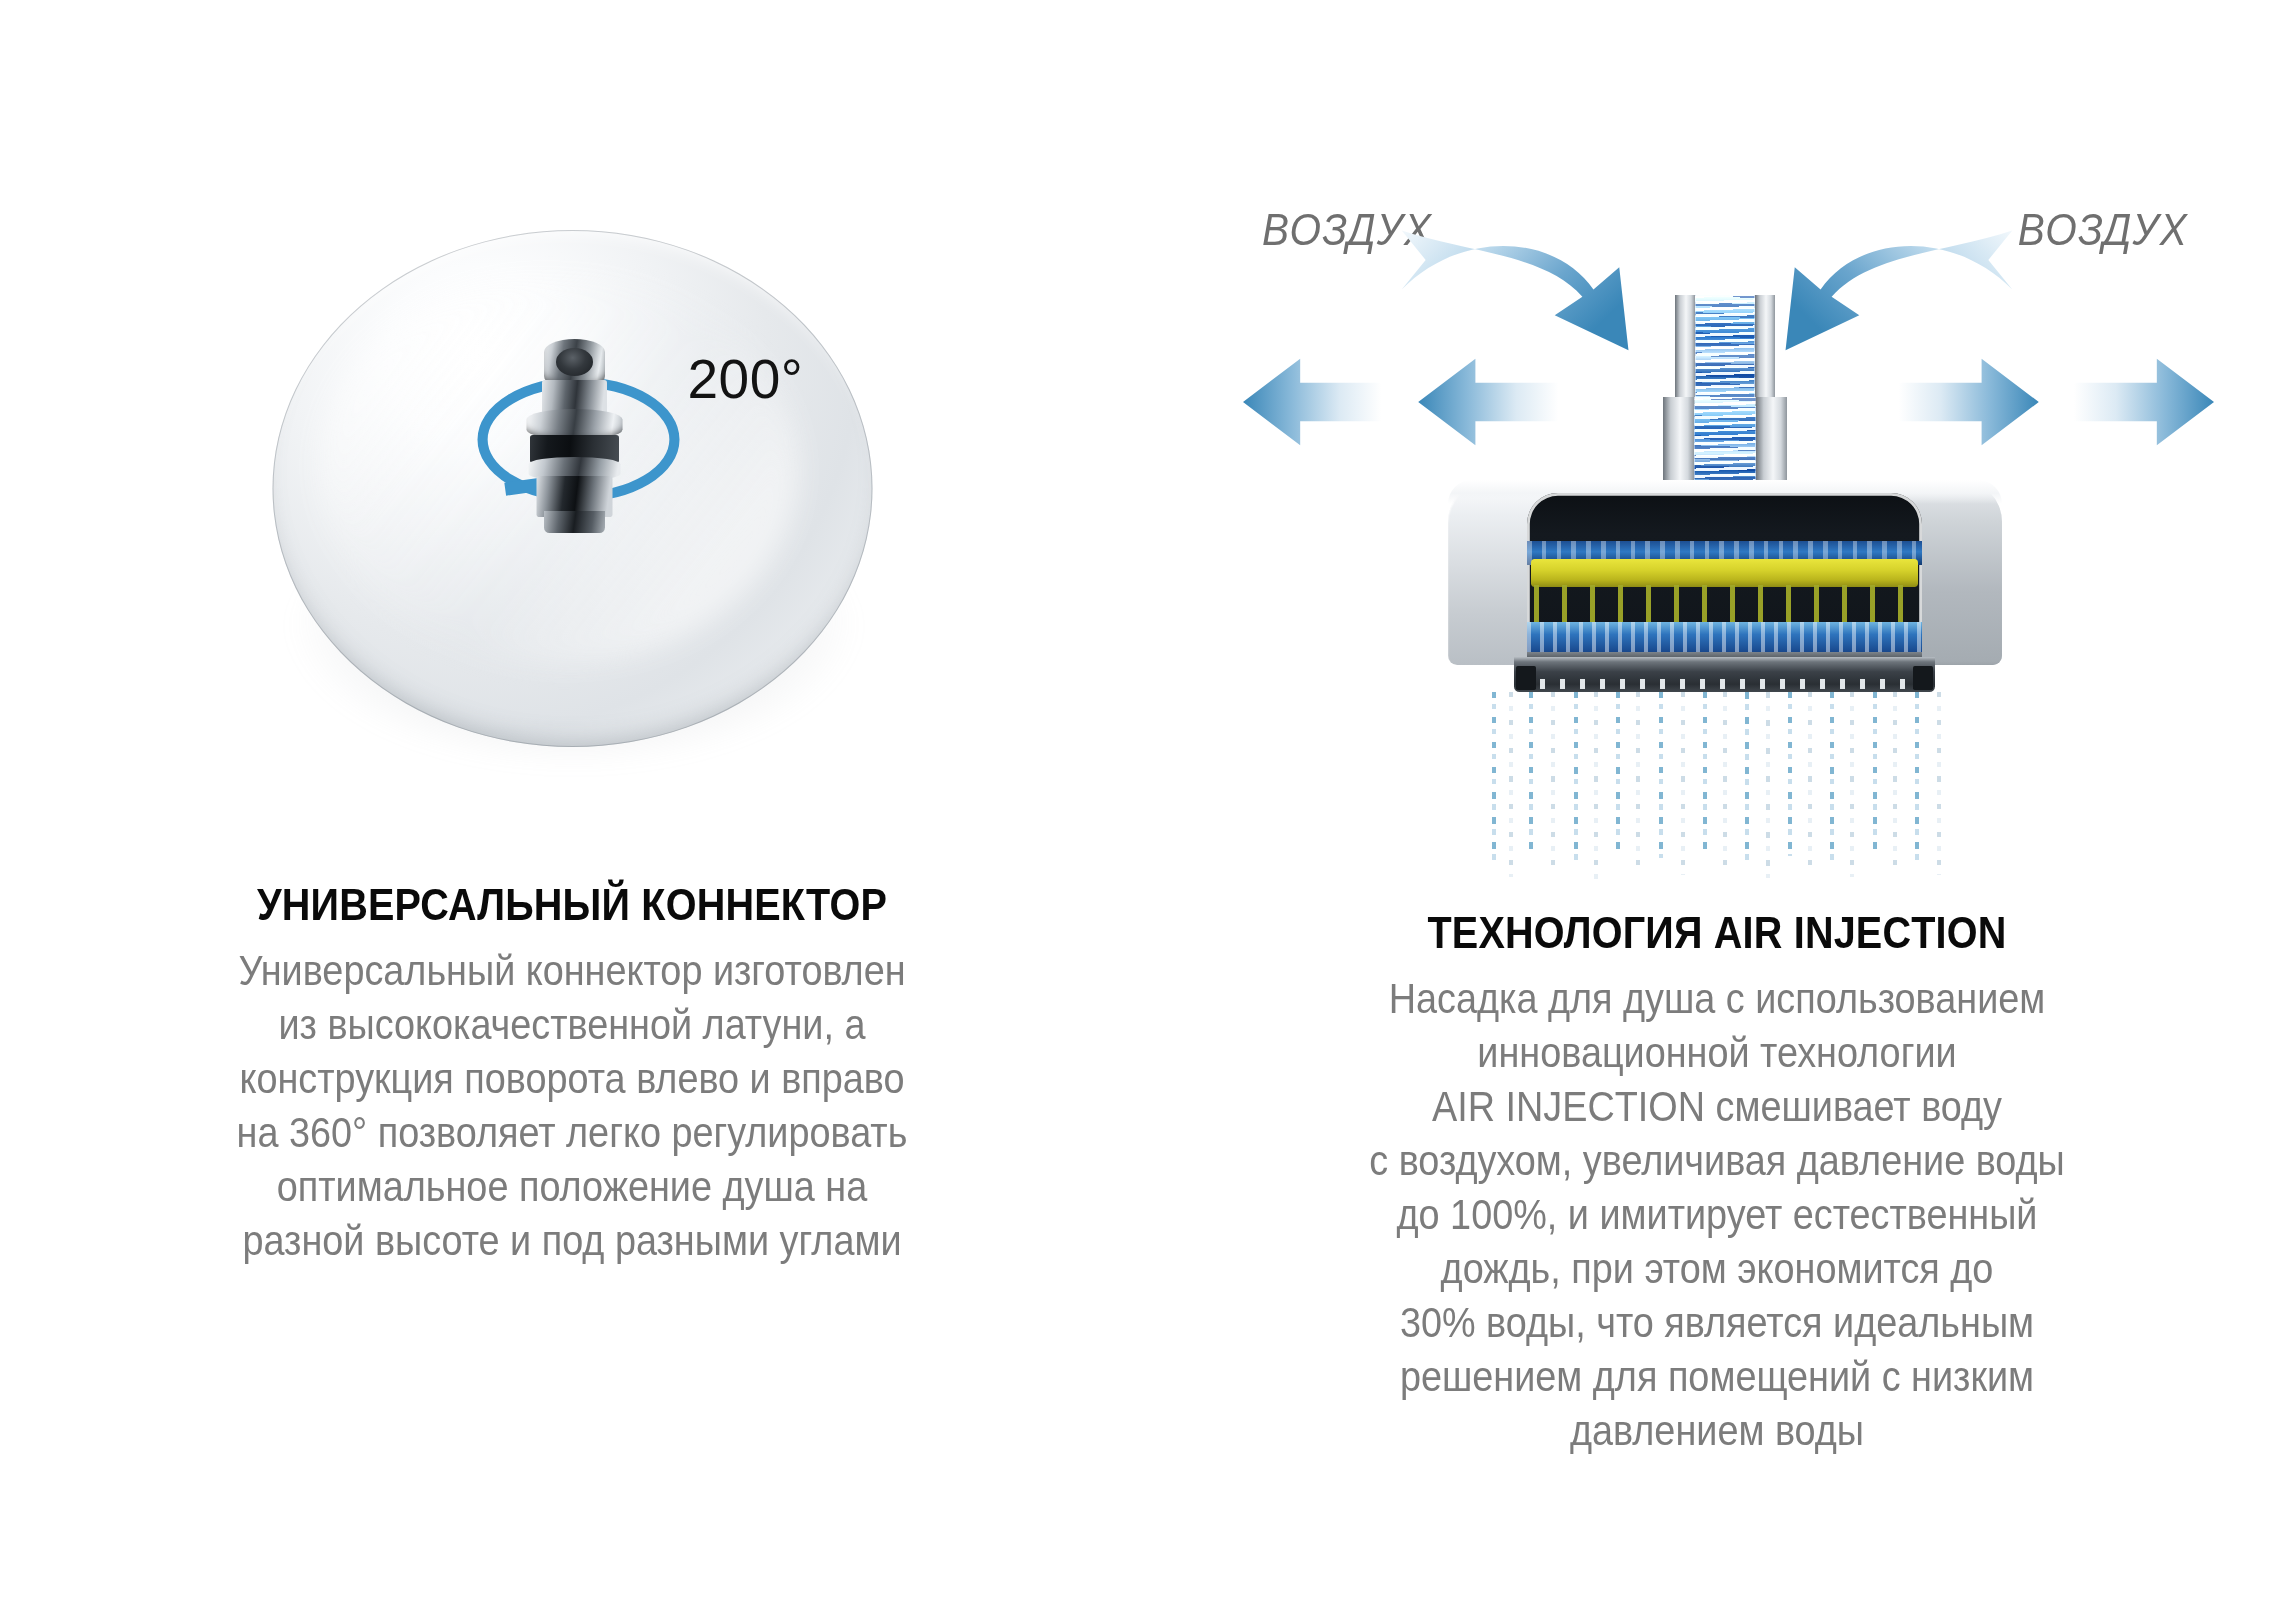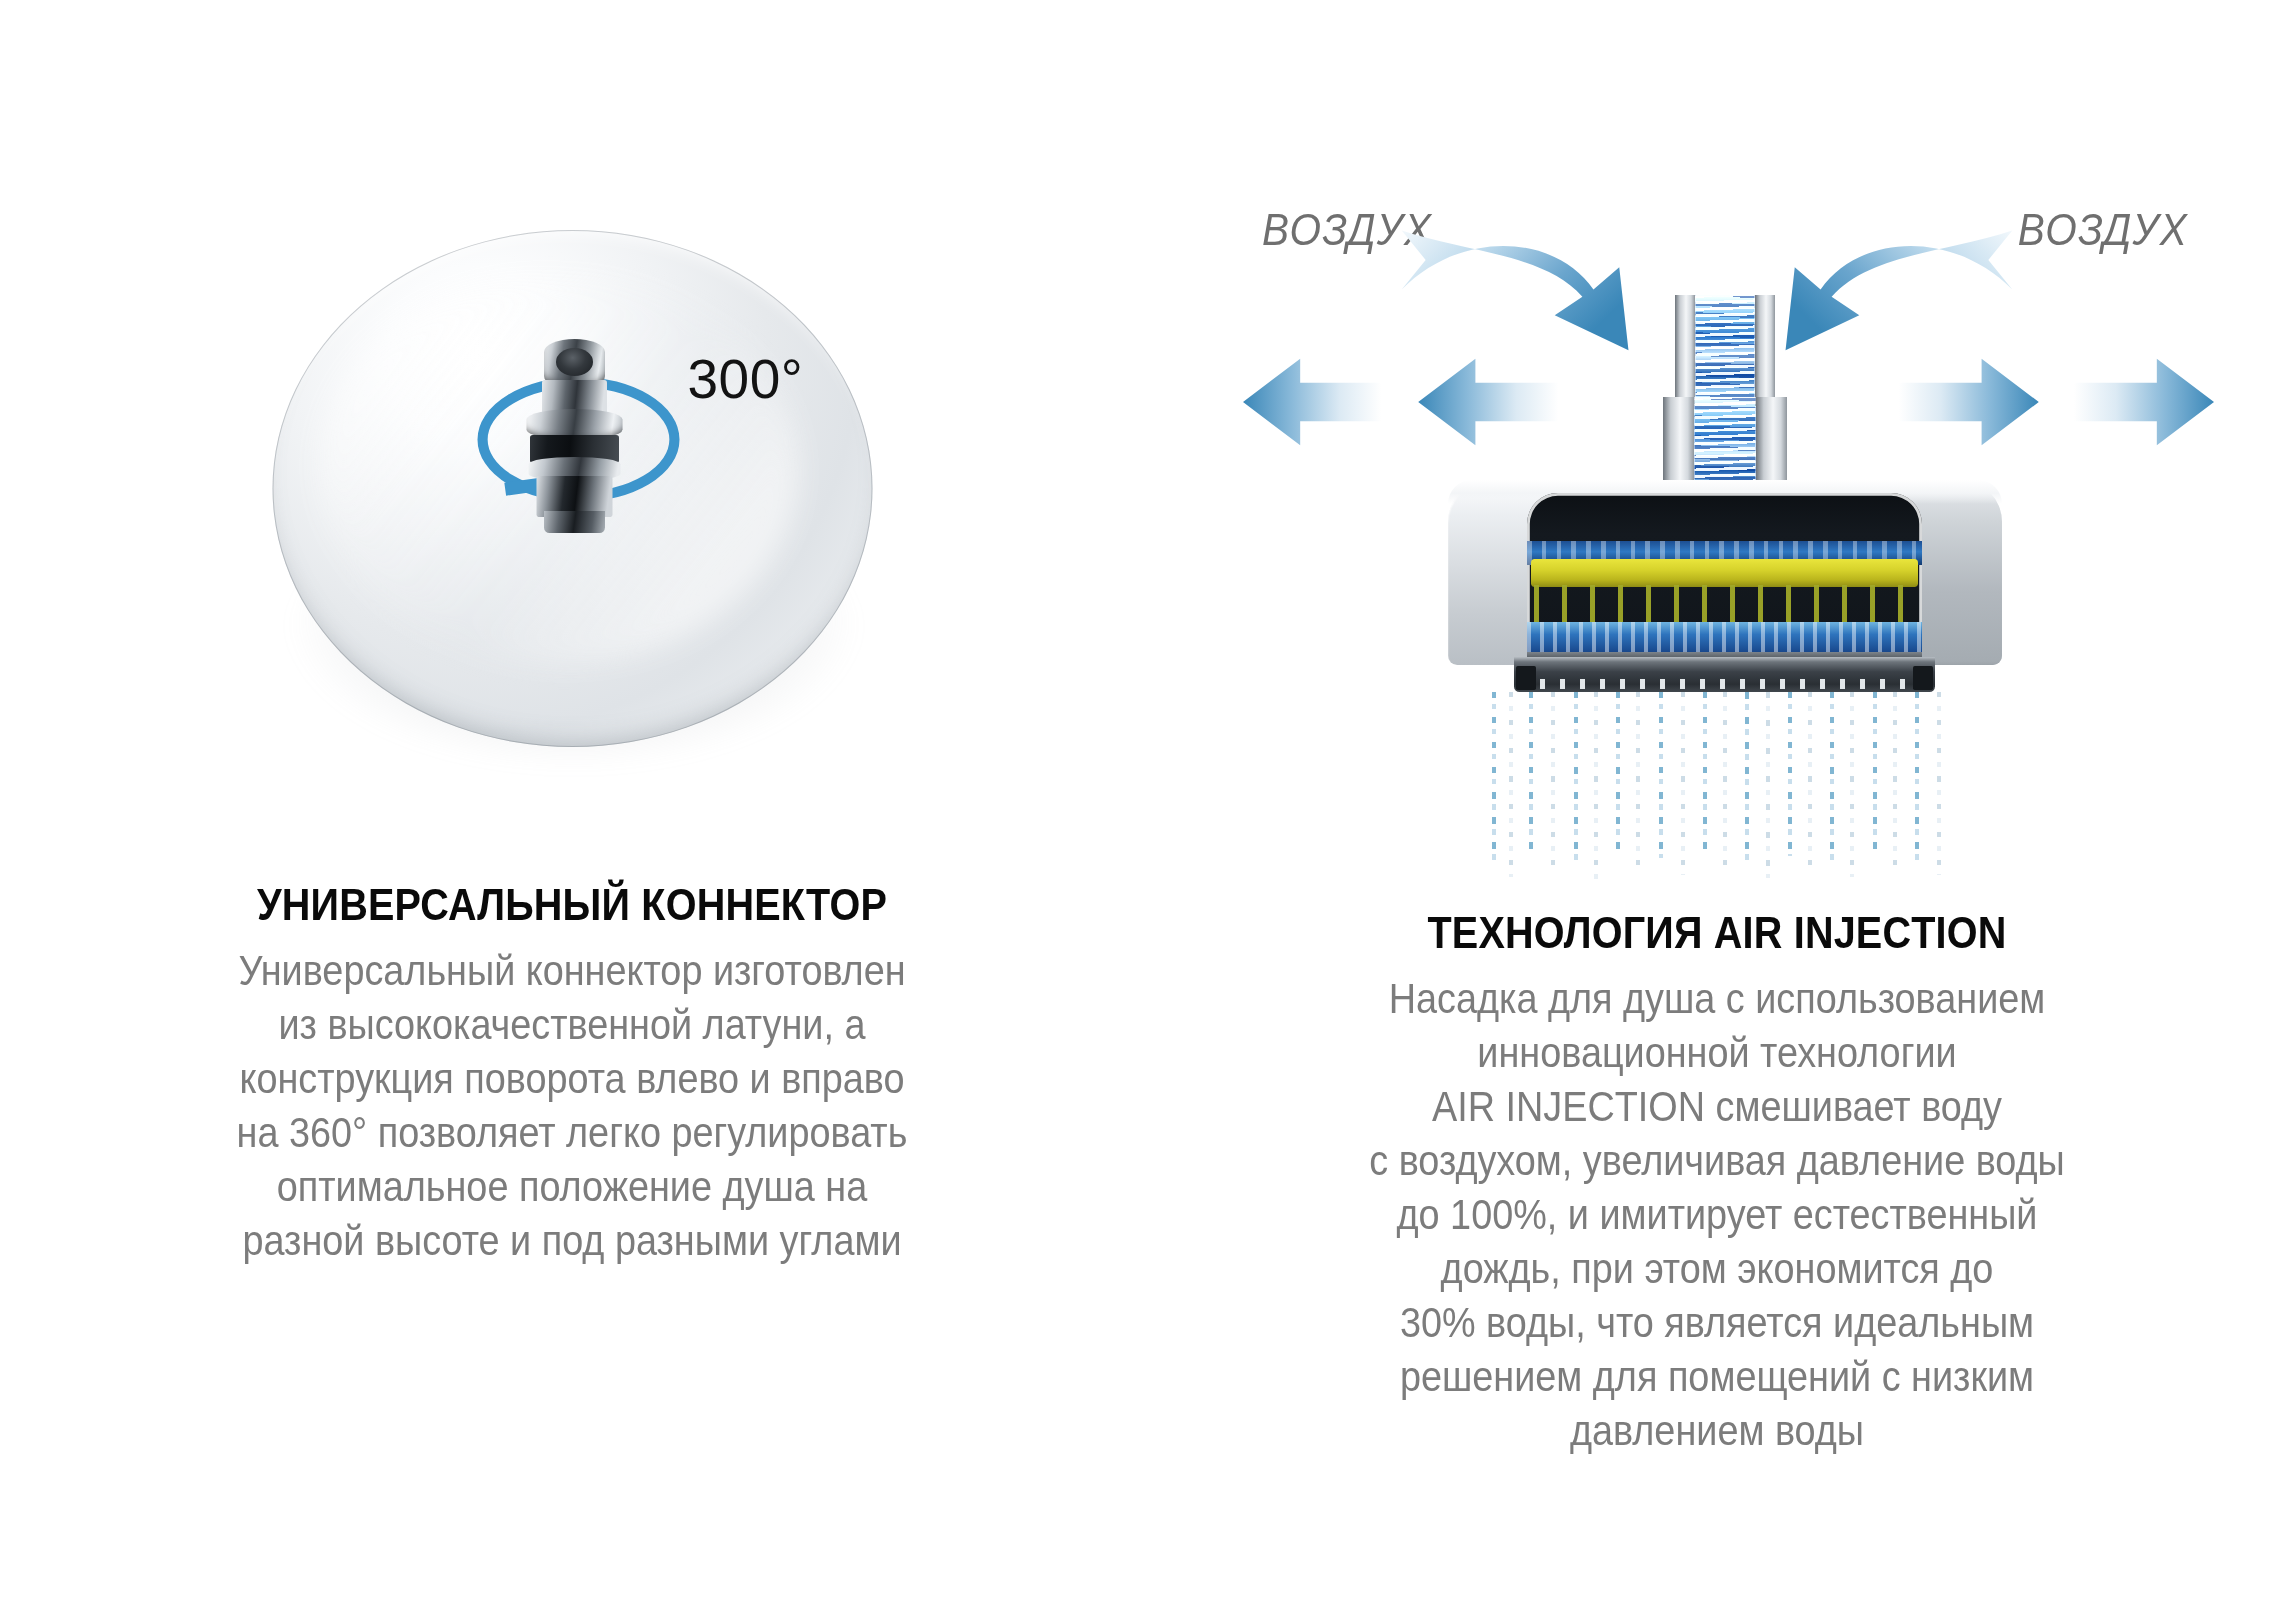--- a/index.html
+++ b/index.html
@@ -303,21 +303,21 @@
           <div class="c-part c-top"></div>
           <div class="c-part c-bore"></div>
           <div class="c-part c-neck"></div>
           <div class="c-part c-flange"></div>
           <div class="c-part c-dark"></div>
           <div class="c-part c-band"></div>
           <div class="c-part c-body"></div>
           <div class="c-part c-foot"></div>
         </div>
 
-        <div class="rot-label">300°</div>
+        <div class="rot-label">200°</div>
       </div>
     </div>
 
     <div class="text-block tb-left">
       <h2 class="heading">УНИВЕРСАЛЬНЫЙ КОННЕКТОР</h2>
       <div class="body-text">
         <span class="ln">Универсальный коннектор изготовлен</span>
         <span class="ln">из высококачественной латуни, а</span>
         <span class="ln">конструкция поворота влево и вправо</span>
         <span class="ln">на 360° позволяет легко регулировать</span>

